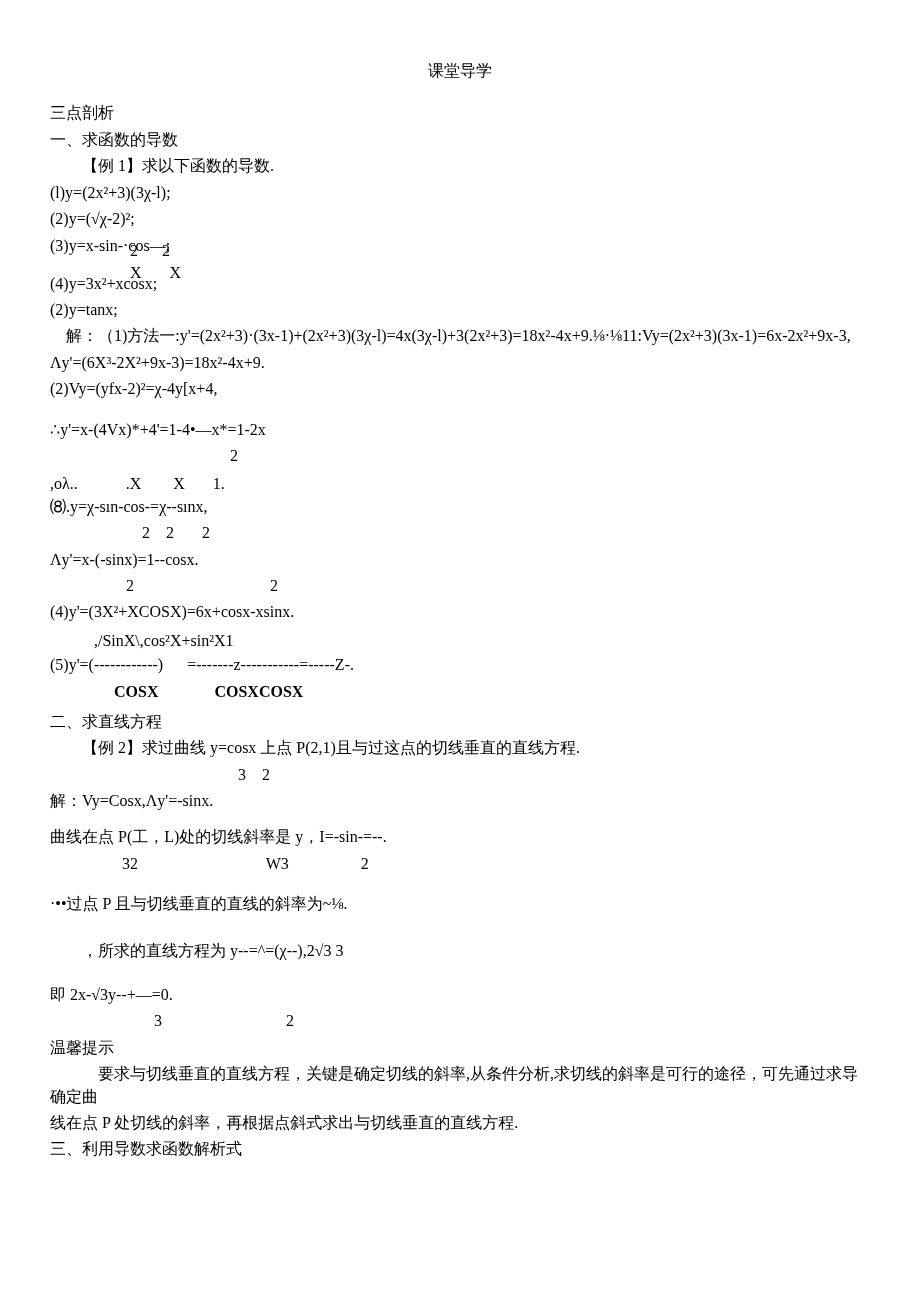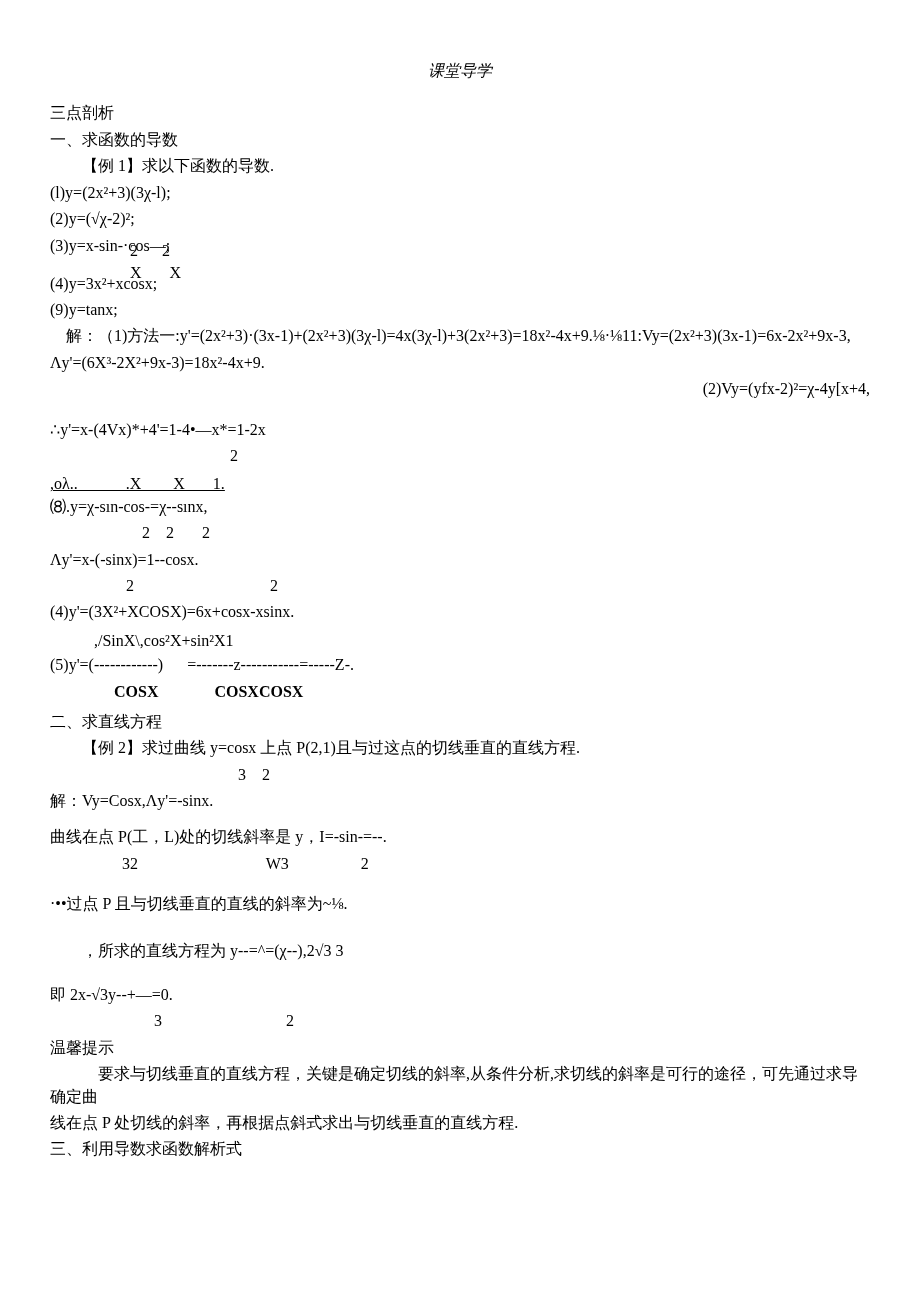--- a/index.html
+++ b/index.html
@@ -9,21 +9,20 @@
     color: #000;
     background: #fff;
     width: 920px;
     margin: 0;
     padding: 60px 50px;
     box-sizing: border-box;
   }
   .title {
     text-align: center;
     margin-bottom: 20px;
-    font-style: italic;
   }
   .indent {
     text-indent: 2em;
   }
   .line {
     margin: 4px 0;
   }
   .big-indent {
     text-indent: 3em;
   }
@@ -40,32 +39,32 @@
 <div class="line">(l)y=(2x²+3)(3χ-l);</div>
 <div class="line">(2)y=(√χ-2)²;</div>
 
 <div class="line">
   <span style="display:inline-block;vertical-align:middle;">(3)y=x-sin-·cos—;</span>
 </div>
 <div class="line" style="white-space:pre;">                    <span>X       X</span></div>
 <div class="line" style="white-space:pre;margin-top:-48px;margin-bottom:10px;">                    <span>2      2</span></div>
 
 <div class="line">(4)y=3x²+xcosx;</div>
-<div class="line">(9)y=tanx;</div>
+<div class="line">(2)y=tanx;</div>
 
 <div class="line">
   <span style="text-indent:1em;display:inline-block;">解：</span><span>（1)方法一:y'=(2x²+3)·(3x-1)+(2x²+3)(3χ-l)=4x(3χ-l)+3(2x²+3)=18x²-4x+9.⅛·⅛11:Vy=(2x²+3)(3x-1)=6x-2x²+9x-3,</span>
 </div>
 <div class="line">Λy'=(6X³-2X²+9x-3)=18x²-4x+9.</div>
 
-<div class="line" style="text-align:right;">(2)Vy=(yfx-2)²=χ-4y[x+4,</div>
+<div class="line" style="">(2)Vy=(yfx-2)²=χ-4y[x+4,</div>
 <div class="line" style="margin-top:18px;">∴y'=x-(4Vx)*+4'=1-4•—x*=1-2x</div>
 <div class="line" style="white-space:pre;">                                             <span>2</span></div>
 
-<div class="line" style="white-space:pre;margin-top:6px;text-decoration:underline;">,oλ..            .X        X       1.</div>
+<div class="line" style="white-space:pre;margin-top:6px;">,oλ..            .X        X       1.</div>
 <div class="line" style="white-space:pre;margin-top:-4px;">⑻.y=χ-sın-cos-=χ--sınx,</div>
 <div class="line" style="white-space:pre;">                       <span>2    2       2</span></div>
 
 <div class="line" style="margin-top:4px;">Λy'=x-(-sinx)=1--cosx.</div>
 <div class="line" style="white-space:pre;">                   <span>2</span>                                  <span>2</span></div>
 
 <div class="line">(4)y'=(3X²+XCOSX)=6x+cosx-xsinx.</div>
 
 <div class="line" style="white-space:pre;margin-top:6px;">           <span>,/SinX\,cos²X+sin²X1</span></div>
 <div class="line" style="white-space:pre;margin-top:-2px;">(5)y'=(------------)      =-------z-----------=-----Z-.</div>

